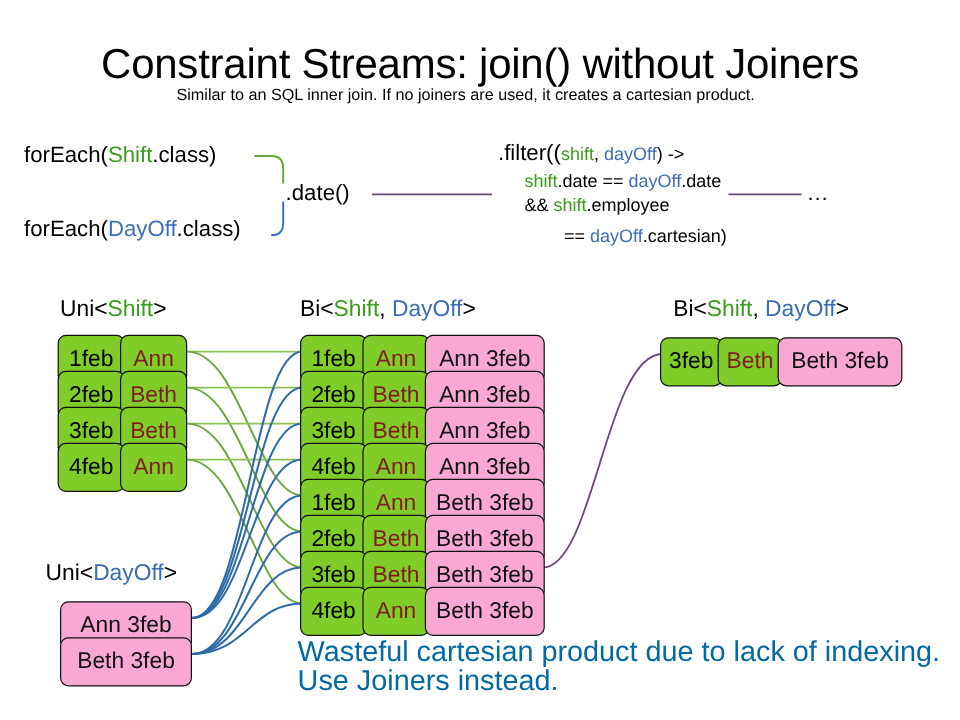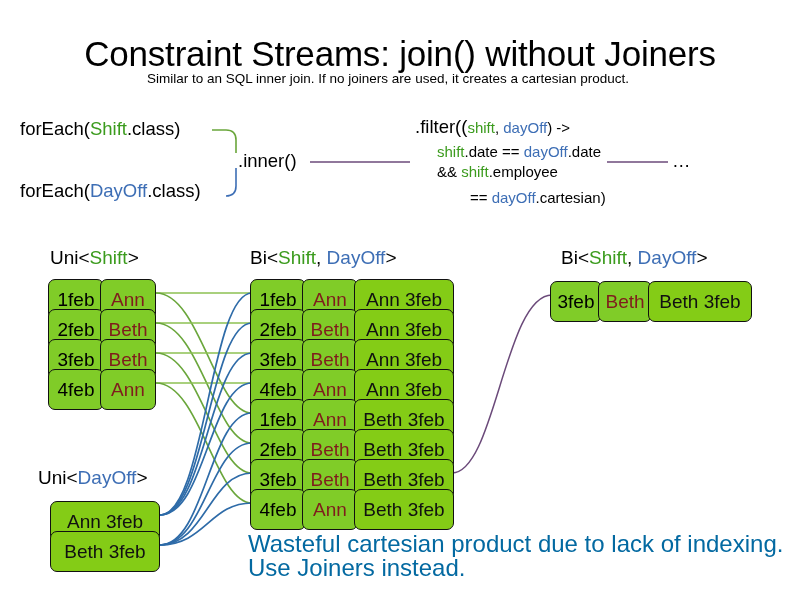--- a/index.html
+++ b/index.html
@@ -49,21 +49,21 @@
 
   
   .card{
     position:absolute;height:41px;border:1.6px solid #111;
     border-radius:7px;box-sizing:border-box;
     display:flex;align-items:center;justify-content:center;
     font-size:19px;line-height:19px;
     overflow:hidden;white-space:nowrap;
   }
   .c-green{background:#80cc28;}
-  .c-blue{background:#84cc16;}
+  .c-blue{background:#f9a8d4;}
   .t-date{color:#000;}
   .t-emp{color:#7f1d1d;}
   .t-dark{color:#111;}
 
   .pair{position:absolute;height:28px;}
   .pair .card{position:absolute;top:0;}
 
   
   .warn{
     position:absolute;left:248px;top:532px;
@@ -77,21 +77,21 @@
 
 <div class="slide">
 
   <div class="title">Constraint Streams: join() without Joiners</div>
   <div class="subtitle">Similar to an SQL inner join. If no joiners are used, it creates a cartesian product.</div>
 
   <div class="code" id="foreach-shift"><span>forEach(</span><span class="shift">Shift</span><span>.class)</span></div>
 
   <div class="code" id="foreach-dayoff"><span>forEach(</span><span class="dayoff">DayOff</span><span>.class)</span></div>
 
-  <div class="code" id="join-call">.inner()</div>
+  <div class="code" id="join-call">.date()</div>
 
   <div class="code small" id="filter-l1"><span style="font-size:18.5px">.filter((</span><span class="shift">shift</span><span>, </span><span class="dayoff">dayOff</span><span>) -&gt;</span></div>
 
   <div class="code small" id="filter-l2"><span class="shift">shift</span><span>.date == </span><span class="dayoff">dayOff</span><span>.date</span></div>
 
   <div class="code small" id="filter-l3"><span>&amp;&amp; </span><span class="shift">shift</span><span>.employee</span></div>
 
   <div class="code small" id="filter-l4"><span>== </span><span class="dayoff">dayOff</span><span>.cartesian)</span></div>
 
   <div class="code" id="ellipsis">…</div>

